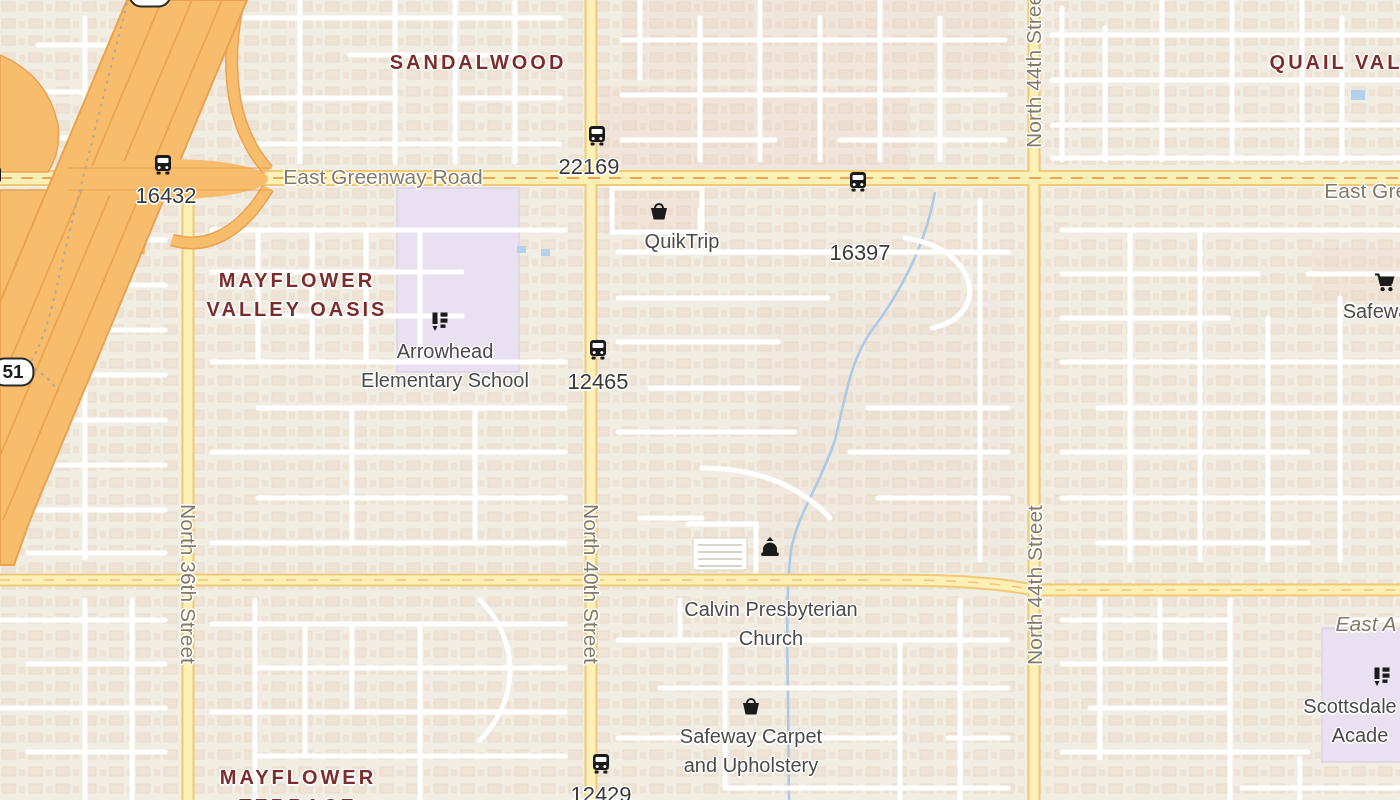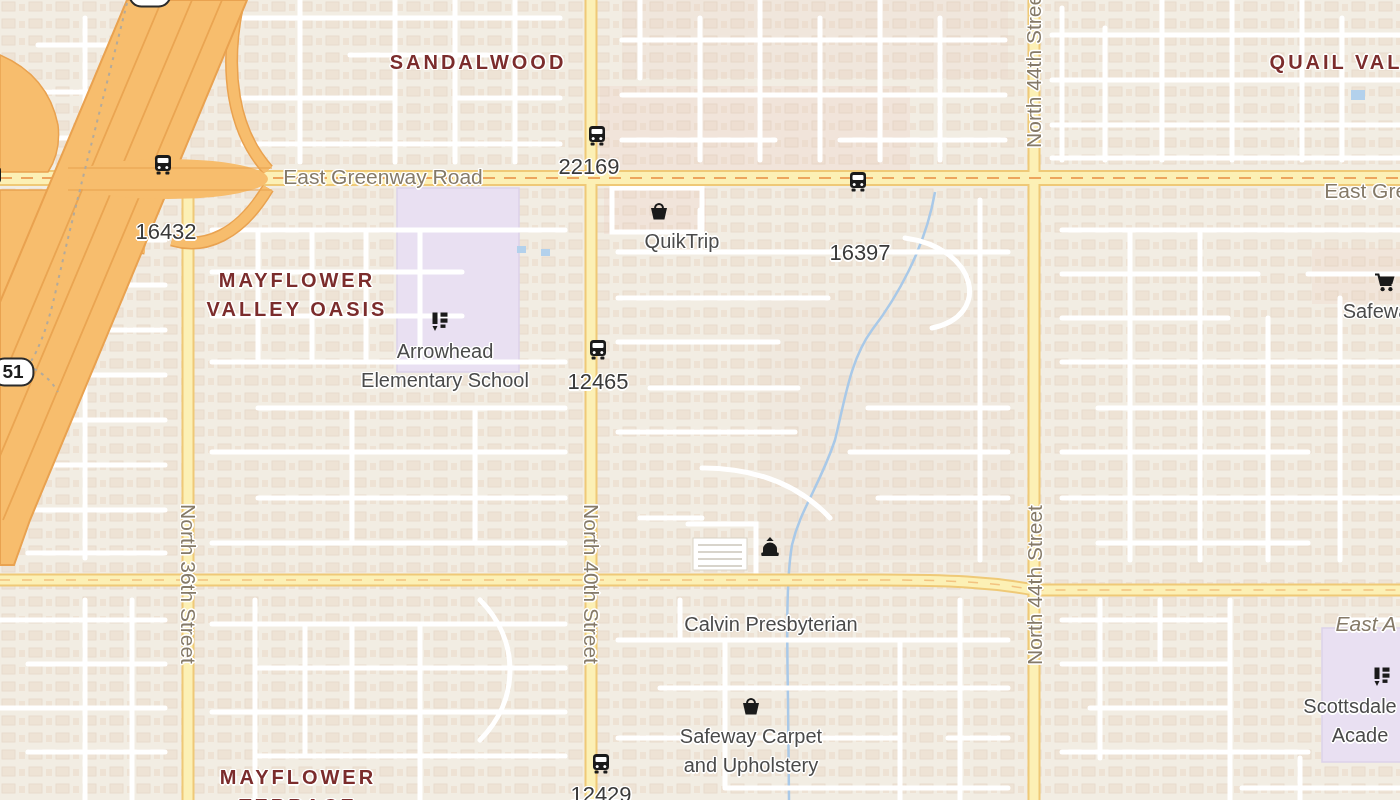--- a/index.html
+++ b/index.html
@@ -159,20 +159,21 @@
         <span class="ln">Arrowhead</span>
         <span class="ln">Elementary School</span>
       </div>
       <div class="icon" style="left: 770px; top: 547px;"><svg width="23" height="22" viewBox="0 0 23 22">
           <path d="M11.5,1 l3.6,4 h-7.2 Z" fill="#1a1a1a"></path>
           <path d="M4.5,18.5 v-5.5 a7,6.5 0 0 1 14,0 v5.5 Z" fill="#1a1a1a"></path>
           <rect x="2.8" y="16.5" width="17.4" height="3.6" rx="1" fill="#1a1a1a"></rect>
         </svg></div>
       <div class="lbl poi" style="left: 771px; top: 624px;">
         <span class="ln">Calvin Presbyterian</span>
+        <span class="ln">Church</span>
       </div>
       <div class="icon" style="left: 751px; top: 706px;"><svg width="22" height="22" viewBox="0 0 22 22">
           <path d="M7,8.5 a4,4.6 0 0 1 8,0" fill="none" stroke="#1a1a1a" stroke-width="2"></path>
           <path d="M3,8 h16 l-2.6,11.5 h-10.8 Z" fill="#1a1a1a"></path>
         </svg></div>
       <div class="lbl poi" style="left: 751px; top: 751px;">
         <span class="ln">Safeway Carpet</span>
         <span class="ln">and Upholstery</span>
       </div>
       <div class="icon" style="left: 1385px; top: 282px;"><svg width="24" height="22" viewBox="0 0 24 22">
@@ -196,21 +197,21 @@
         <span class="ln">Acade</span>
       </div>
       <div class="icon" style="left: 163px; top: 165px;"><svg width="22" height="24" viewBox="0 0 22 24">
           <rect x="3" y="2" width="16" height="16" rx="3.5" fill="#1a1a1a"></rect>
           <rect x="5.5" y="5" width="11" height="5" rx="1" fill="#fff"></rect>
           <circle cx="7.2" cy="14.6" r="1.5" fill="#fff"></circle>
           <circle cx="14.8" cy="14.6" r="1.5" fill="#fff"></circle>
           <rect x="4.6" y="18.4" width="4" height="3.2" rx="1.2" fill="#1a1a1a"></rect>
           <rect x="13.4" y="18.4" width="4" height="3.2" rx="1.2" fill="#1a1a1a"></rect>
         </svg></div>
-      <div class="lbl busnum" style="left: 166px; top: 196px; margin-top: 36px;">16432</div>
+      <div class="lbl busnum" style="left: 166px; top: 196px;">16432</div>
       <div class="icon" style="left: 597px; top: 136px;"><svg width="22" height="24" viewBox="0 0 22 24">
           <rect x="3" y="2" width="16" height="16" rx="3.5" fill="#1a1a1a"></rect>
           <rect x="5.5" y="5" width="11" height="5" rx="1" fill="#fff"></rect>
           <circle cx="7.2" cy="14.6" r="1.5" fill="#fff"></circle>
           <circle cx="14.8" cy="14.6" r="1.5" fill="#fff"></circle>
           <rect x="4.6" y="18.4" width="4" height="3.2" rx="1.2" fill="#1a1a1a"></rect>
           <rect x="13.4" y="18.4" width="4" height="3.2" rx="1.2" fill="#1a1a1a"></rect>
         </svg></div>
       <div class="lbl busnum" style="left: 589px; top: 167px;">22169</div>
       <div class="icon" style="left: 858px; top: 182px;"><svg width="22" height="24" viewBox="0 0 22 24">

